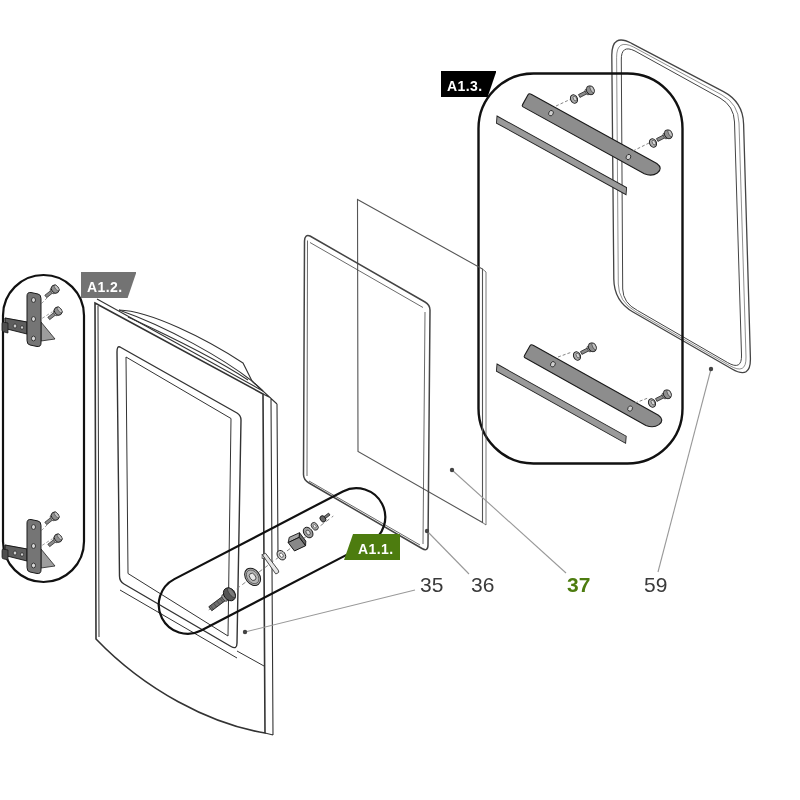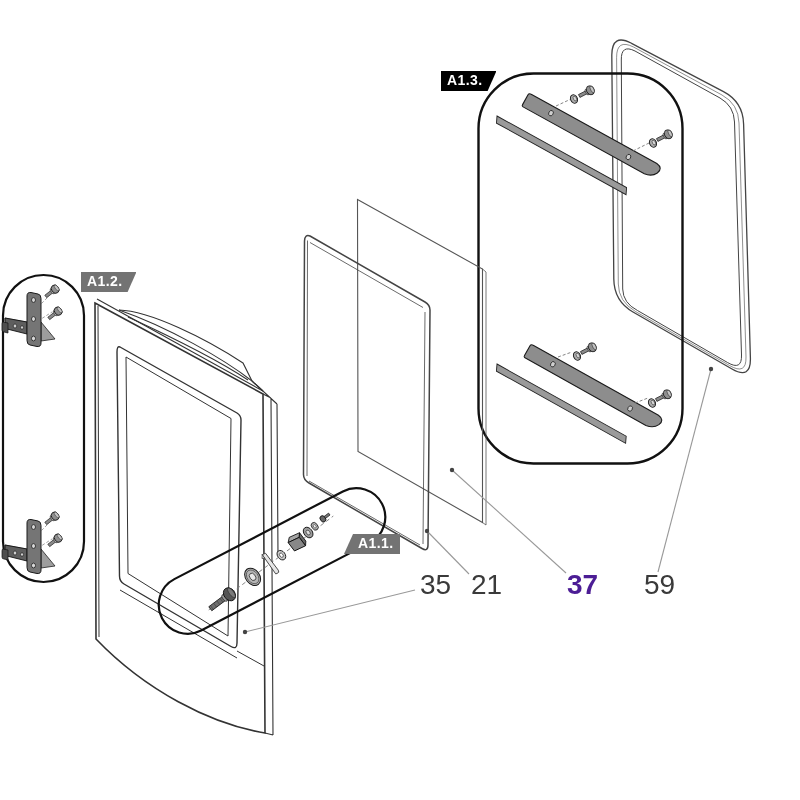--- a/index.html
+++ b/index.html
@@ -1,23 +1,23 @@
 <!DOCTYPE html>
 <html><head>
 <meta charset="utf-8">
 <style>
   html,body{margin:0;padding:0;}
   #stage{position:relative;width:800px;height:800px;overflow:hidden;
          font-family:"Liberation Sans",sans-serif;}
   #stage svg{position:absolute;left:0;top:0;}
   .callout{position:absolute;font-weight:bold;font-size:14px;line-height:15px;
-           letter-spacing:.4px;padding:2px 7px 3px 6px;white-space:nowrap;}
+           letter-spacing:.4px;padding:8px 7px 3px 6px;white-space:nowrap;}
   .callout.right-slant{clip-path:polygon(0 0,100% 0,84% 100%,0 100%);padding-right:14px;}
   .callout.left-slant{clip-path:polygon(16% 0,100% 0,100% 100%,0 100%);padding-left:14px;}
-  .partnum{position:absolute;font-size:28px;line-height:22px;}
+  .partnum{position:absolute;font-size:21px;line-height:22px;}
   .partnum.hl{font-weight:bold;}
 </style>
 </head>
 <body>
 
 <div id="stage" style="background-color: rgb(255, 255, 255);">
 
 <svg width="800" height="800" viewBox="0 0 800 800">
   <defs>
     <g id="boltg">
@@ -176,23 +176,23 @@
     <circle cx="427" cy="531" r="2.2"></circle>
     <circle cx="452" cy="470" r="2.2"></circle>
     <circle cx="711" cy="369" r="2.2"></circle>
   </g>
 </svg>
 
 <div class="callout right-slant" style="left: 81px; top: 272px; background-color: #737373; color: rgb(255, 255, 255);">A1.2.</div>
 
 <div class="callout right-slant" style="left: 441px; top: 71px; background-color: rgb(0, 0, 0); color: rgb(255, 255, 255);">A1.3.</div>
 
-<div class="callout left-slant" style="left: 344px; top: 534px; background-color: #737373; color: rgb(255, 255, 255);">A1.1.</div>
+<div class="callout left-slant" style="left: 344px; top: 534px; background-color: #4d7c0f; color: rgb(255, 255, 255);">A1.1.</div>
 
 <div class="partnum" style="left: 420px; top: 574px; color: rgb(58, 58, 58);">35</div>
 
-<div class="partnum" style="left: 471px; top: 574px; color: rgb(58, 58, 58);">21</div>
+<div class="partnum" style="left: 471px; top: 574px; color: rgb(58, 58, 58);">36</div>
 
-<div class="partnum hl" style="left: 567px; top: 574px; color: #4c1d95;">37</div>
+<div class="partnum hl" style="left: 567px; top: 574px; color: #4d7c0f;">37</div>
 
 <div class="partnum" style="left: 644px; top: 574px; color: rgb(58, 58, 58);">59</div>
 
 </div>
 
 </body></html>

